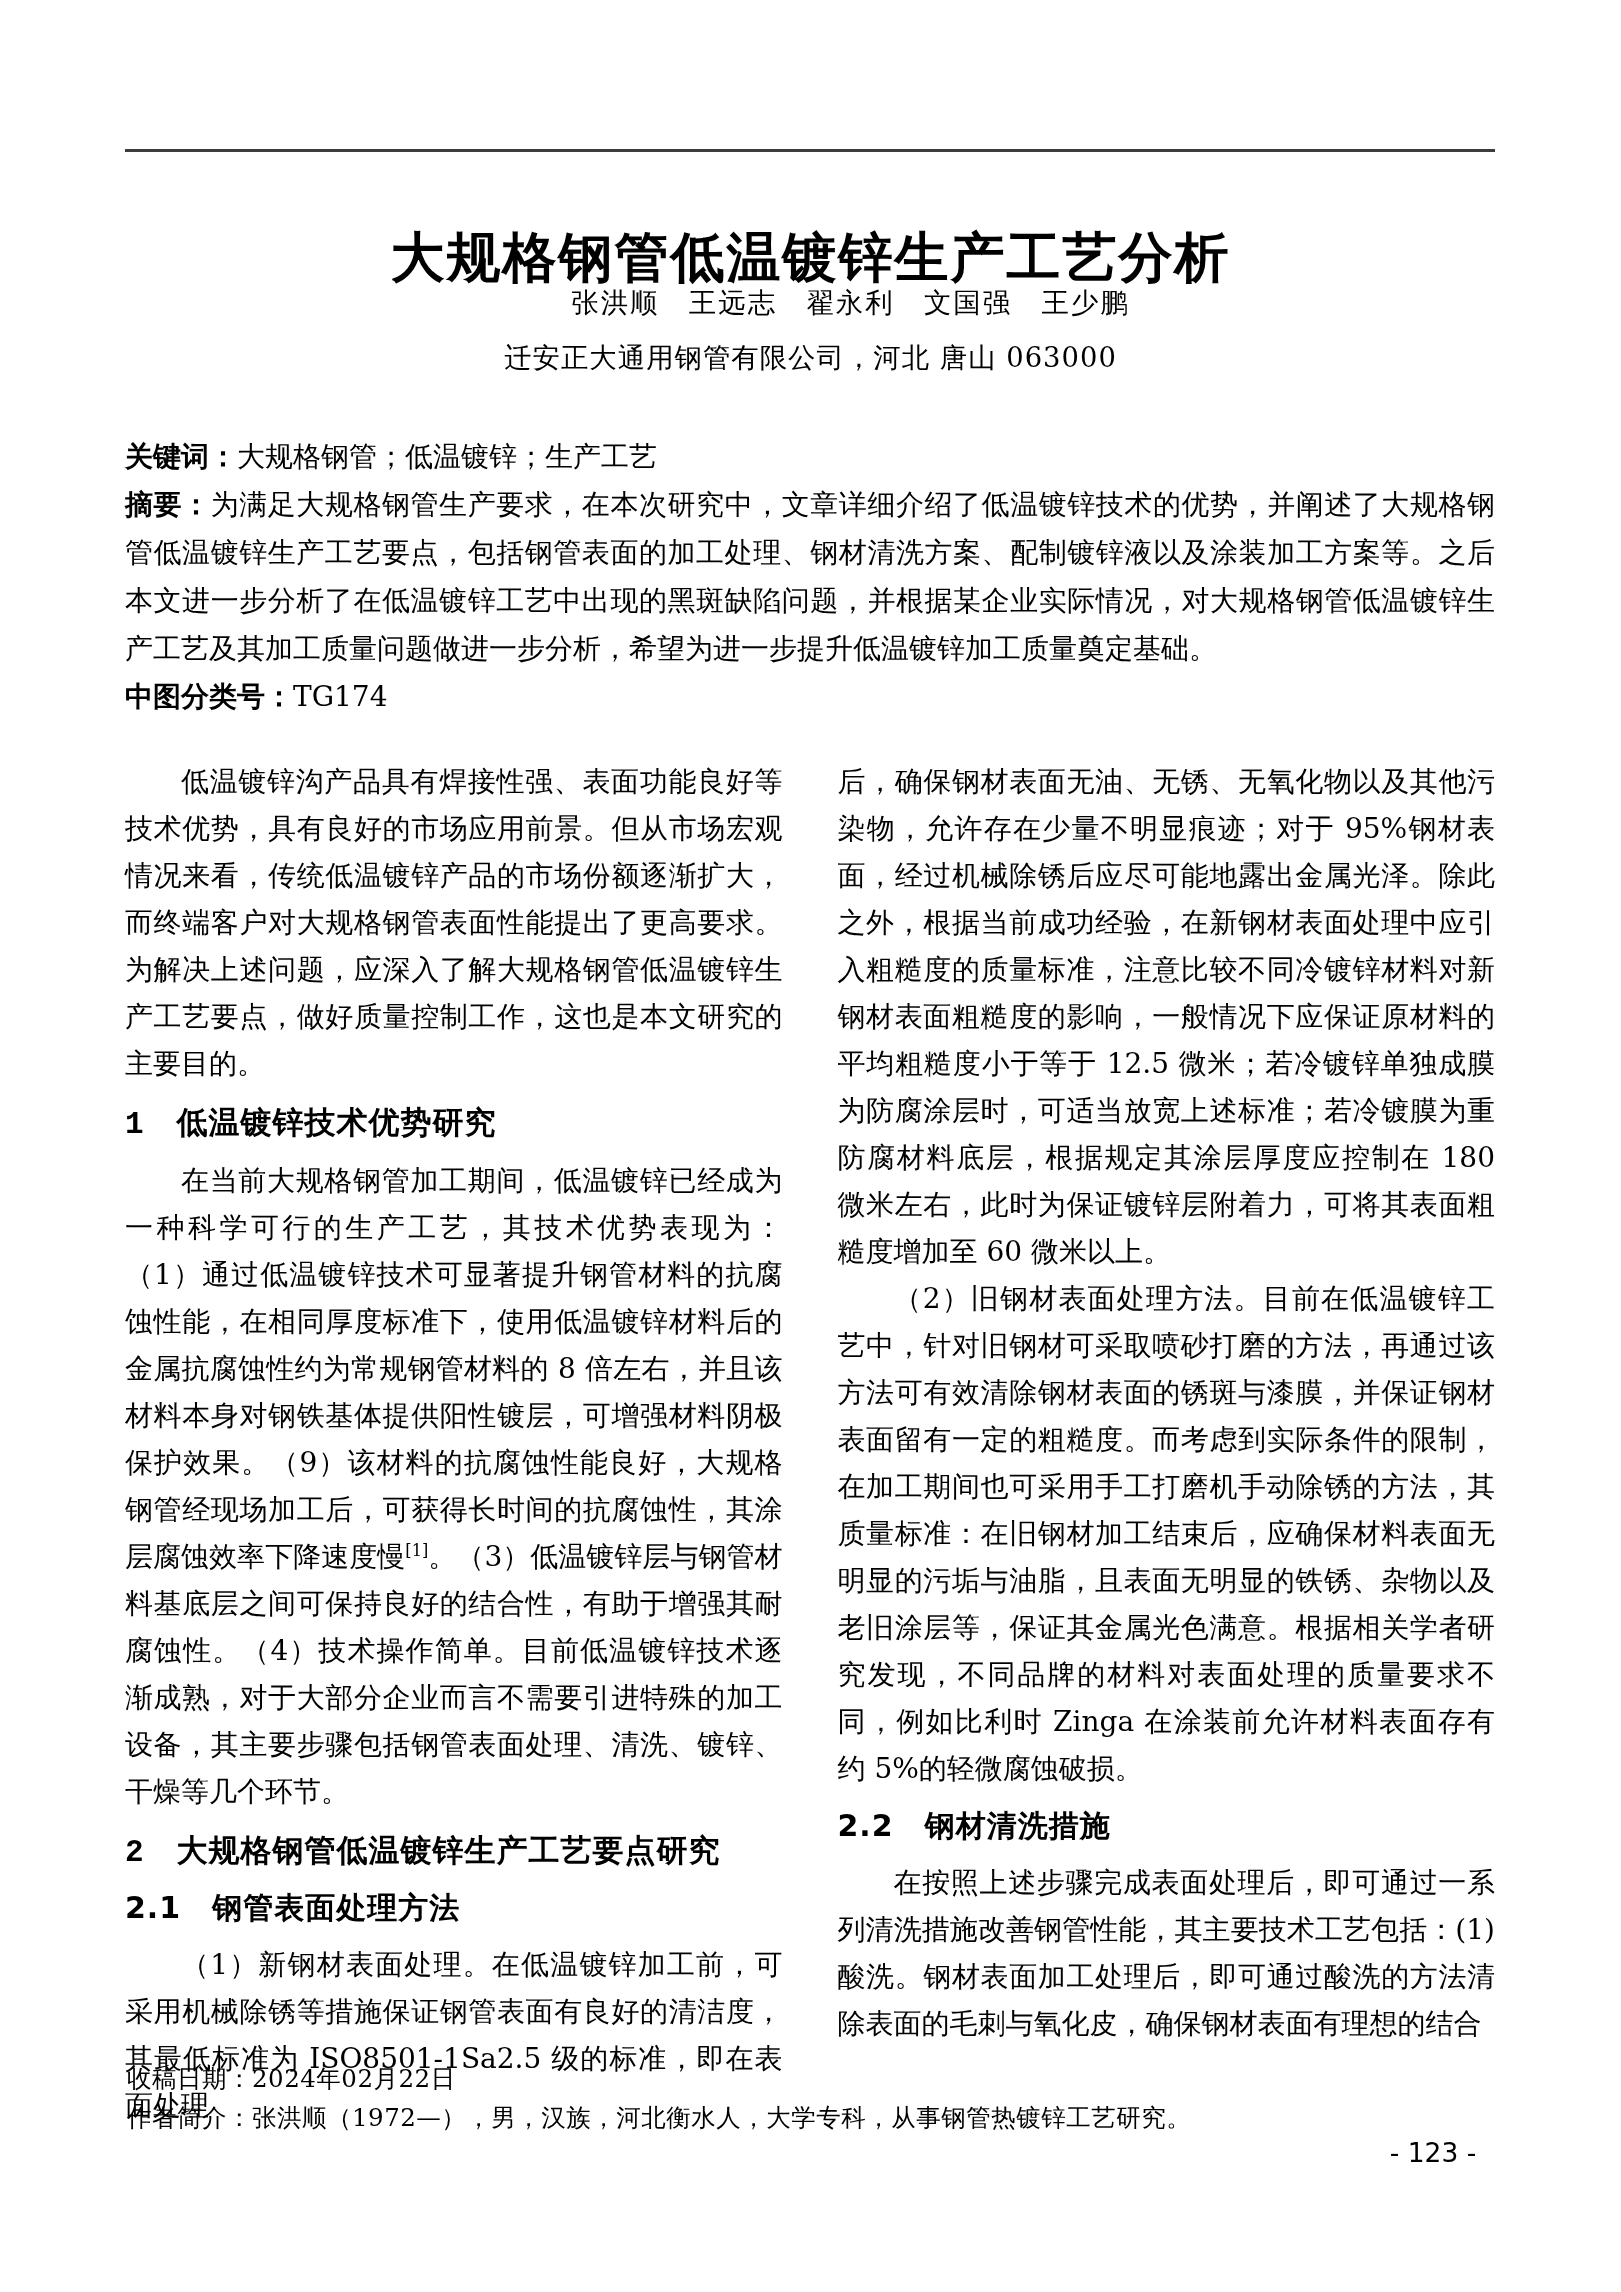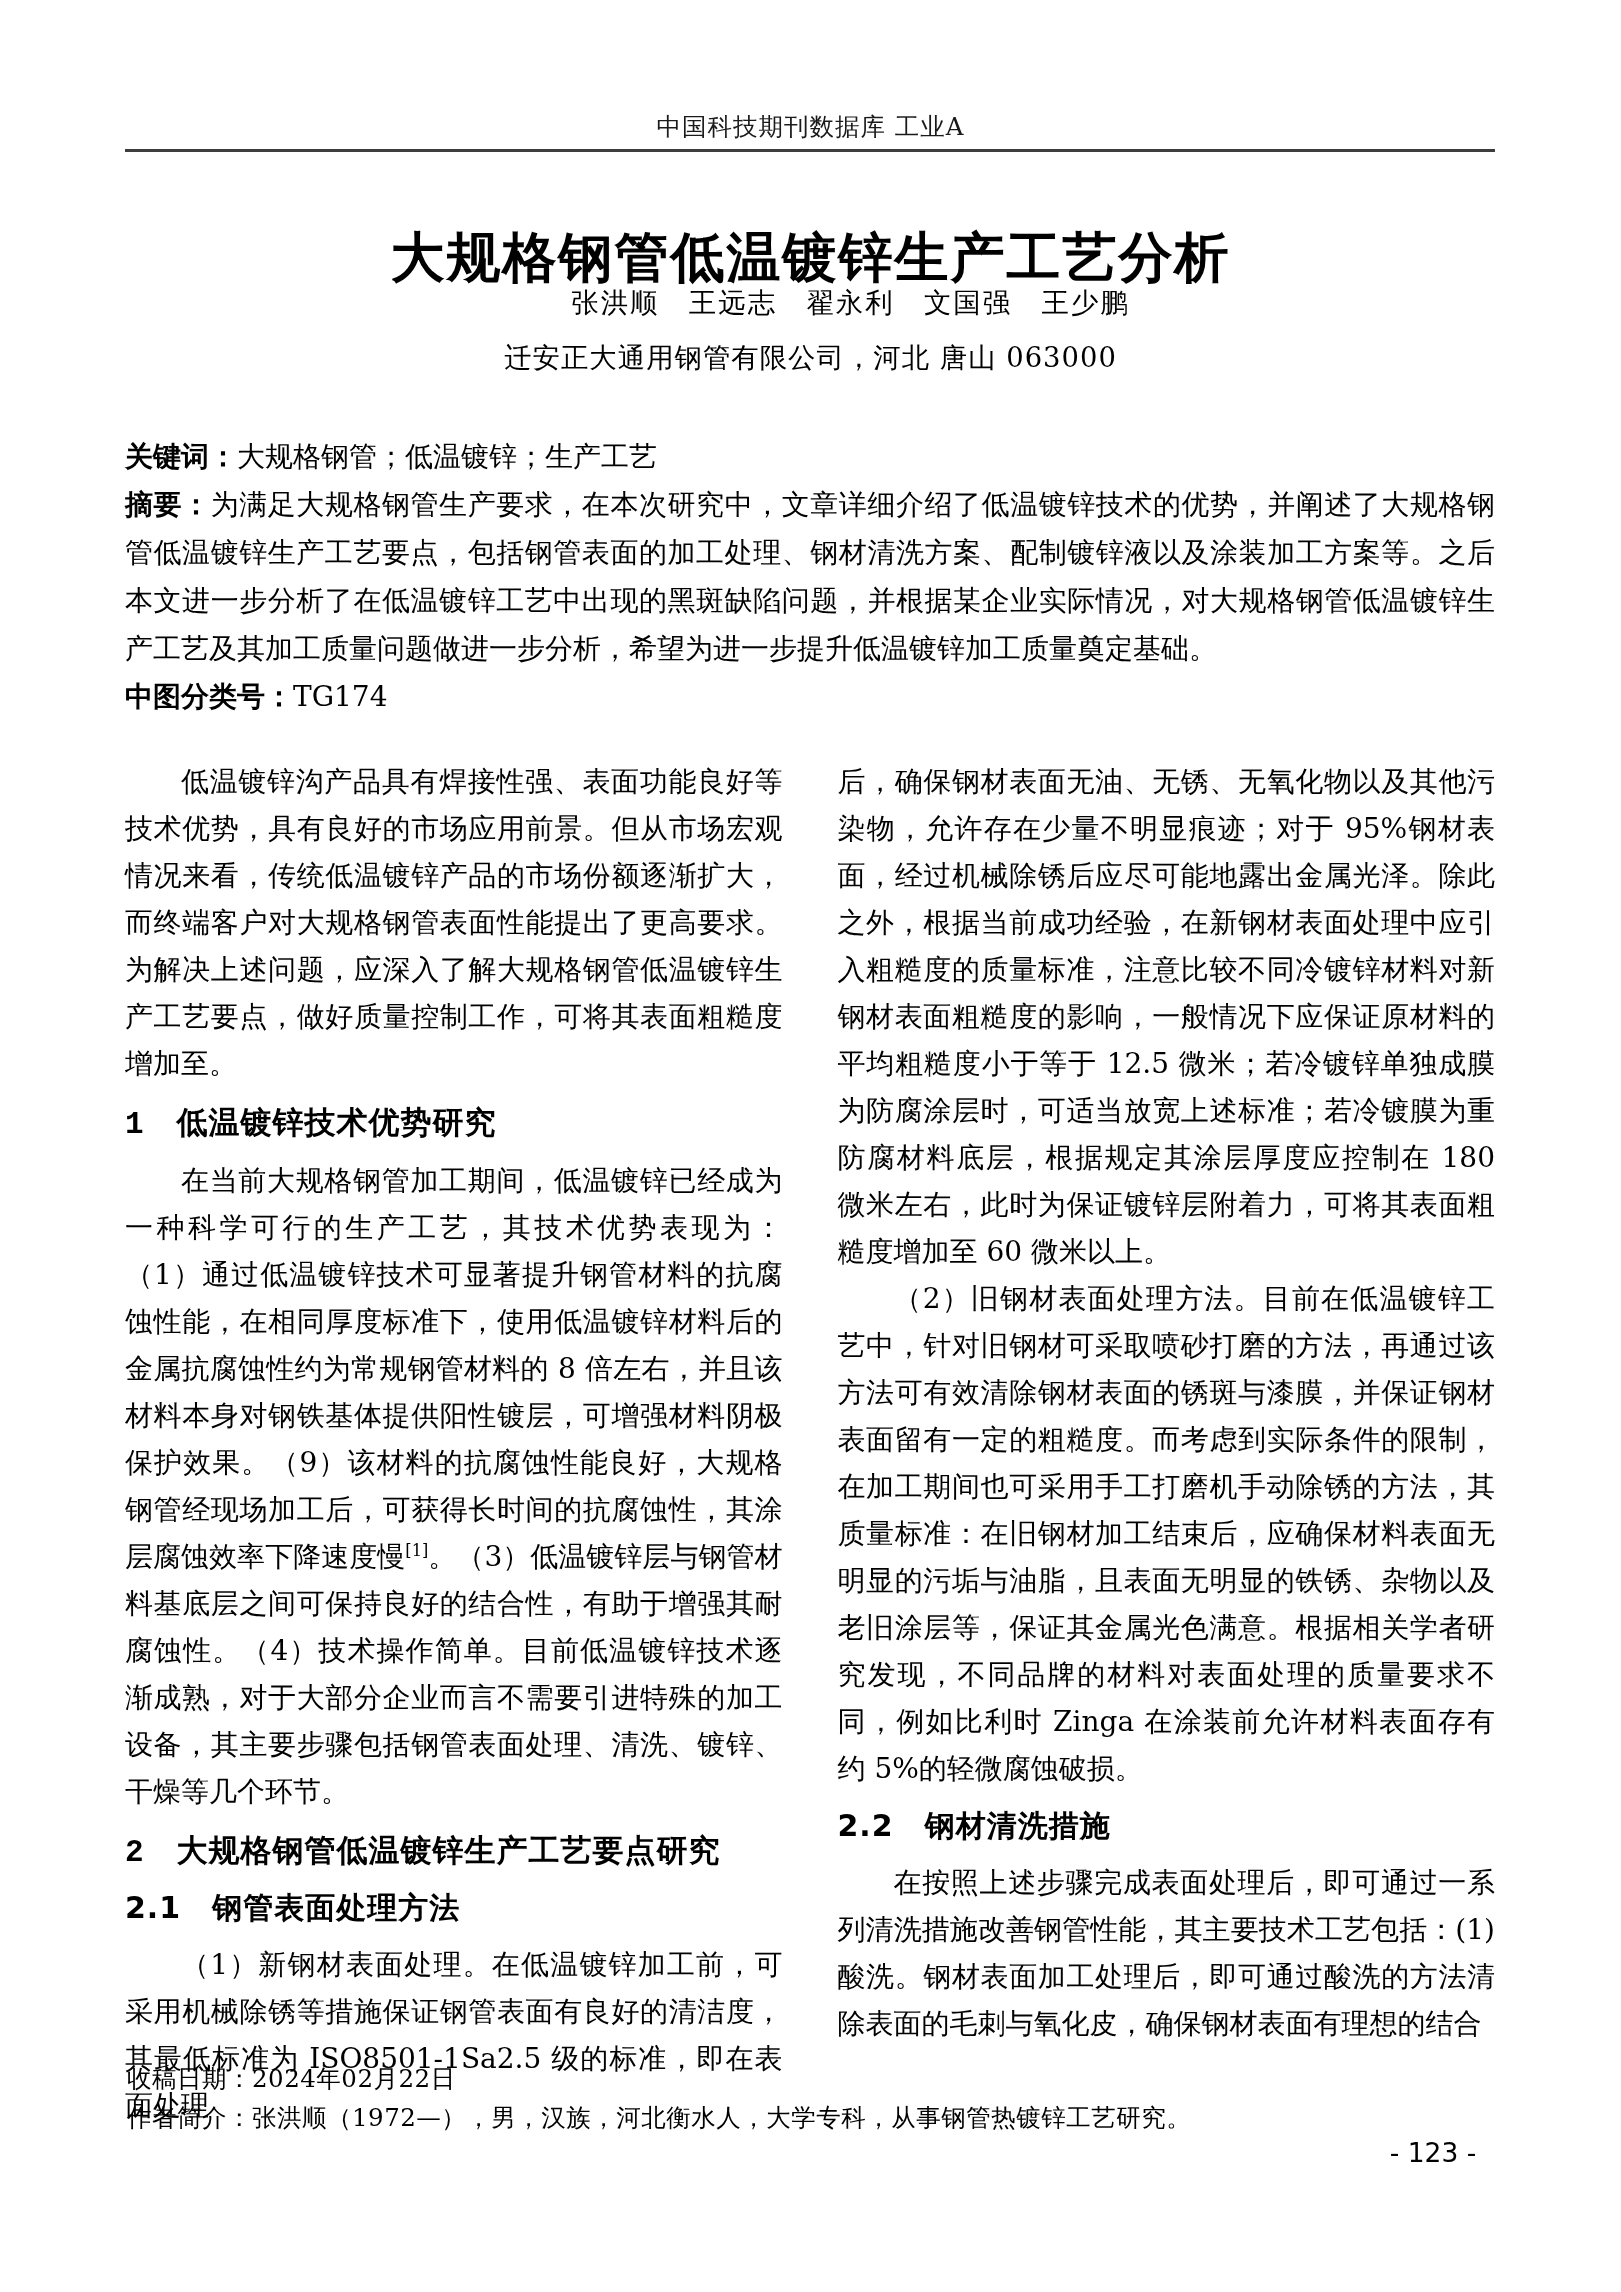--- a/index.html
+++ b/index.html
@@ -113,38 +113,37 @@
     text-align: center;
     font-family: "DejaVu Sans", "Liberation Sans", sans-serif;
     font-size: 26.5px;
   }
 </style>
 </head>
 <body>
 
 <div class="page">
 
-  <div class="header-text">中国科技期刊数据库 工业A</div>
   <div class="header-rule"></div>
 
   <h1 class="paper-title">大规格钢管低温镀锌生产工艺分析</h1>
 
   <div class="authors">张洪顺　王远志　翟永利　文国强　王少鹏</div>
   <div class="affiliation">迁安正大通用钢管有限公司，河北 唐山 063000</div>
 
   <div class="front">
     <p><span class="blabel">关键词：</span><span>大规格钢管；低温镀锌；生产工艺</span></p>
     <p><span class="blabel">摘要：</span><span>为满足大规格钢管生产要求，在本次研究中，文章详细介绍了低温镀锌技术的优势，并阐述了大规格钢管低温镀锌生产工艺要点，包括钢管表面的加工处理、钢材清洗方案、配制镀锌液以及涂装加工方案等。之后本文进一步分析了在低温镀锌工艺中出现的黑斑缺陷问题，并根据某企业实际情况，对大规格钢管低温镀锌生产工艺及其加工质量问题做进一步分析，希望为进一步提升低温镀锌加工质量奠定基础。</span></p>
     <p><span class="blabel">中图分类号：</span><span>TG174</span></p>
   </div>
 
   <div class="columns">
 
     <div class="col">
-      <p class="indent">低温镀锌沟产品具有焊接性强、表面功能良好等技术优势，具有良好的市场应用前景。但从市场宏观情况来看，传统低温镀锌产品的市场份额逐渐扩大，而终端客户对大规格钢管表面性能提出了更高要求。为解决上述问题，应深入了解大规格钢管低温镀锌生产工艺要点，做好质量控制工作，可将其表面粗糙度增加至。</p>
+      <p class="indent">低温镀锌沟产品具有焊接性强、表面功能良好等技术优势，具有良好的市场应用前景。但从市场宏观情况来看，传统低温镀锌产品的市场份额逐渐扩大，而终端客户对大规格钢管表面性能提出了更高要求。为解决上述问题，应深入了解大规格钢管低温镀锌生产工艺要点，做好质量控制工作，这也是本文研究的主要目的。</p>
       <div class="sec-heading">1　低温镀锌技术优势研究</div>
       <p class="indent"><span>在当前大规格钢管加工期间，低温镀锌已经成为一种科学可行的生产工艺，其技术优势表现为：（1）通过低温镀锌技术可显著提升钢管材料的抗腐蚀性能，在相同厚度标准下，使用低温镀锌材料后的金属抗腐蚀性约为常规钢管材料的 8 倍左右，并且该材料本身对钢铁基体提供阳性镀层，可增强材料阴极保护效果。（9）该材料的抗腐蚀性能良好，大规格钢管经现场加工后，可获得长时间的抗腐蚀性，其涂层腐蚀效率下降速度慢</span><sup class="ref">[1]</sup><span>。（3）低温镀锌层与钢管材料基底层之间可保持良好的结合性，有助于增强其耐腐蚀性。（4）技术操作简单。目前低温镀锌技术逐渐成熟，对于大部分企业而言不需要引进特殊的加工设备，其主要步骤包括钢管表面处理、清洗、镀锌、干燥等几个环节。</span></p>
       <div class="sec-heading">2　大规格钢管低温镀锌生产工艺要点研究</div>
       <div class="subsec-heading">2.1　钢管表面处理方法</div>
       <p class="indent">（1）新钢材表面处理。在低温镀锌加工前，可采用机械除锈等措施保证钢管表面有良好的清洁度，其最低标准为 ISO8501-1Sa2.5 级的标准，即在表面处理</p>
     </div>
 
     <div class="col">
       <p>后，确保钢材表面无油、无锈、无氧化物以及其他污染物，允许存在少量不明显痕迹；对于 95%钢材表面，经过机械除锈后应尽可能地露出金属光泽。除此之外，根据当前成功经验，在新钢材表面处理中应引入粗糙度的质量标准，注意比较不同冷镀锌材料对新钢材表面粗糙度的影响，一般情况下应保证原材料的平均粗糙度小于等于 12.5 微米；若冷镀锌单独成膜为防腐涂层时，可适当放宽上述标准；若冷镀膜为重防腐材料底层，根据规定其涂层厚度应控制在 180 微米左右，此时为保证镀锌层附着力，可将其表面粗糙度增加至 60 微米以上。</p>
       <p class="indent">（2）旧钢材表面处理方法。目前在低温镀锌工艺中，针对旧钢材可采取喷砂打磨的方法，再通过该方法可有效清除钢材表面的锈斑与漆膜，并保证钢材表面留有一定的粗糙度。而考虑到实际条件的限制，在加工期间也可采用手工打磨机手动除锈的方法，其质量标准：在旧钢材加工结束后，应确保材料表面无明显的污垢与油脂，且表面无明显的铁锈、杂物以及老旧涂层等，保证其金属光色满意。根据相关学者研究发现，不同品牌的材料对表面处理的质量要求不同，例如比利时 Zinga 在涂装前允许材料表面存有约 5%的轻微腐蚀破损。</p>

